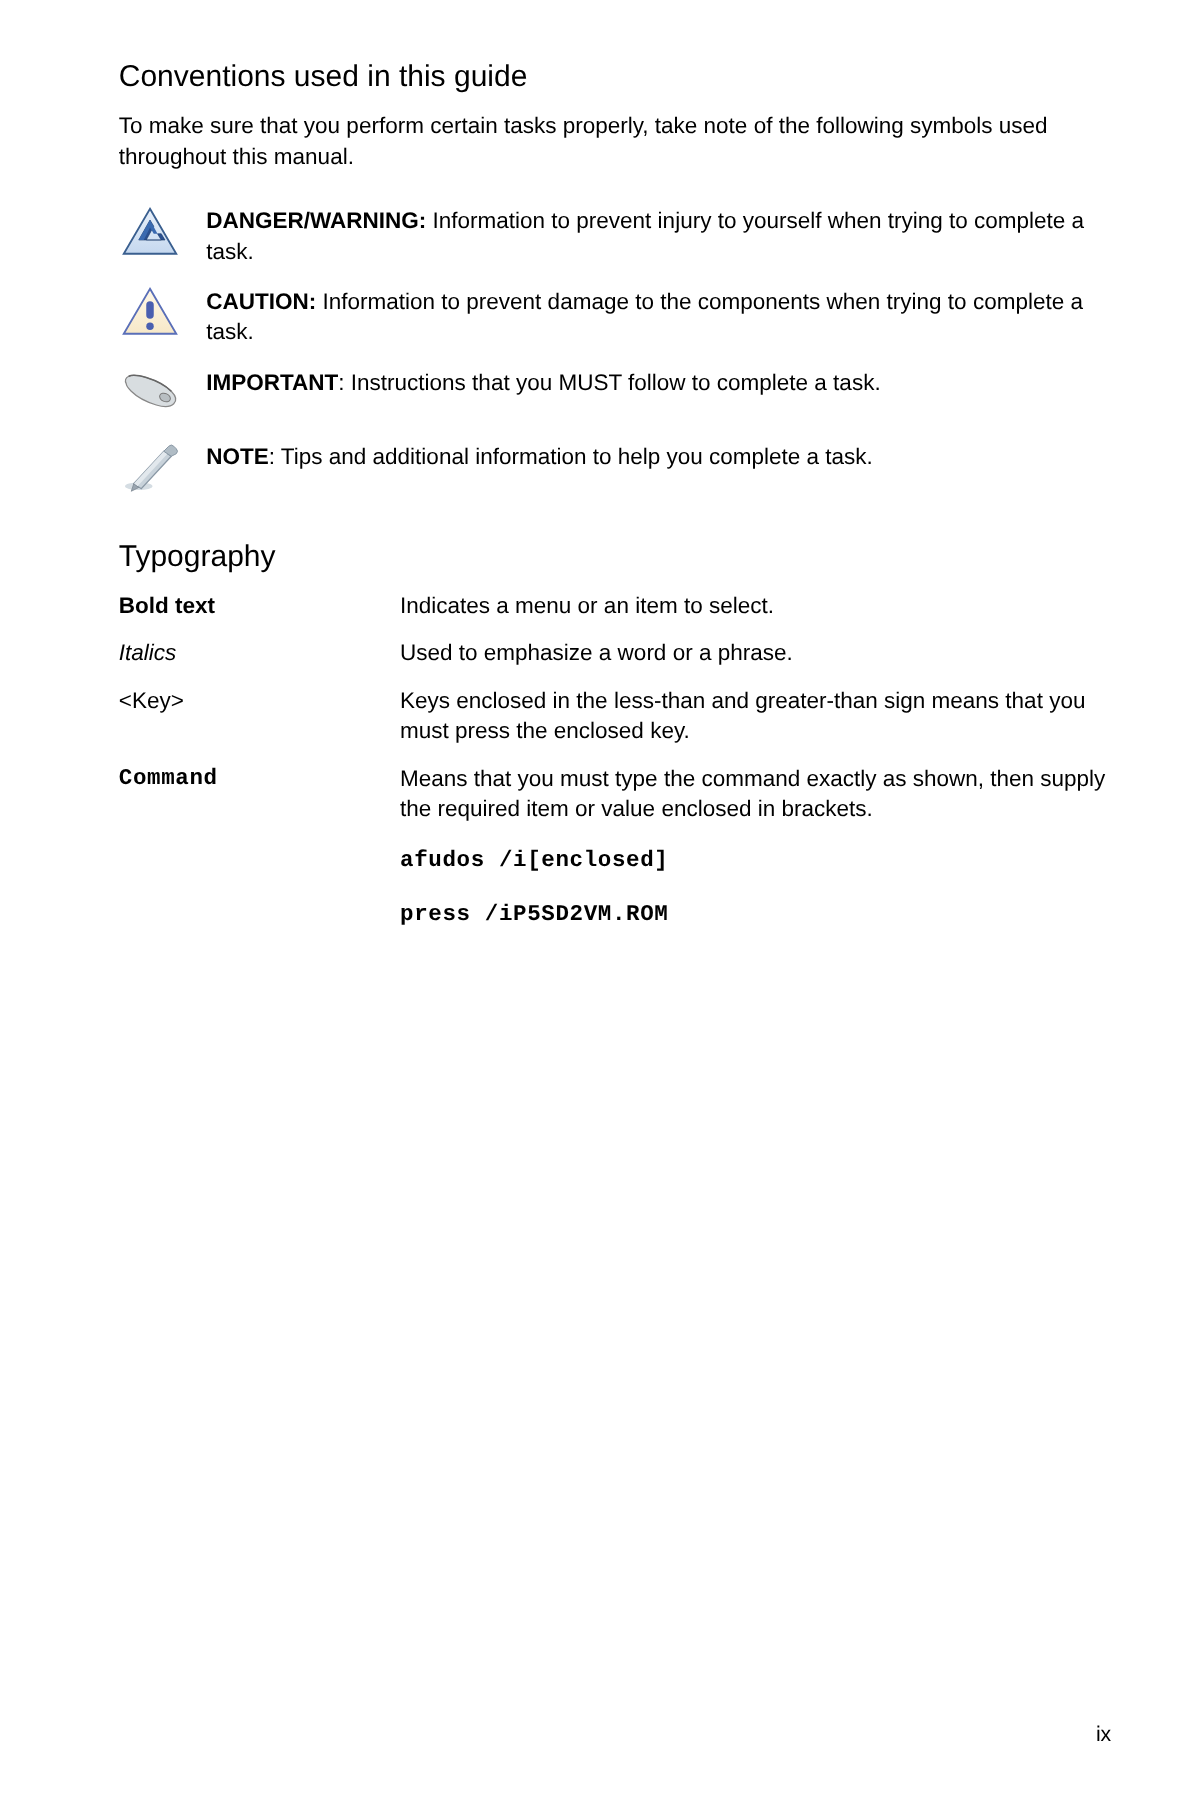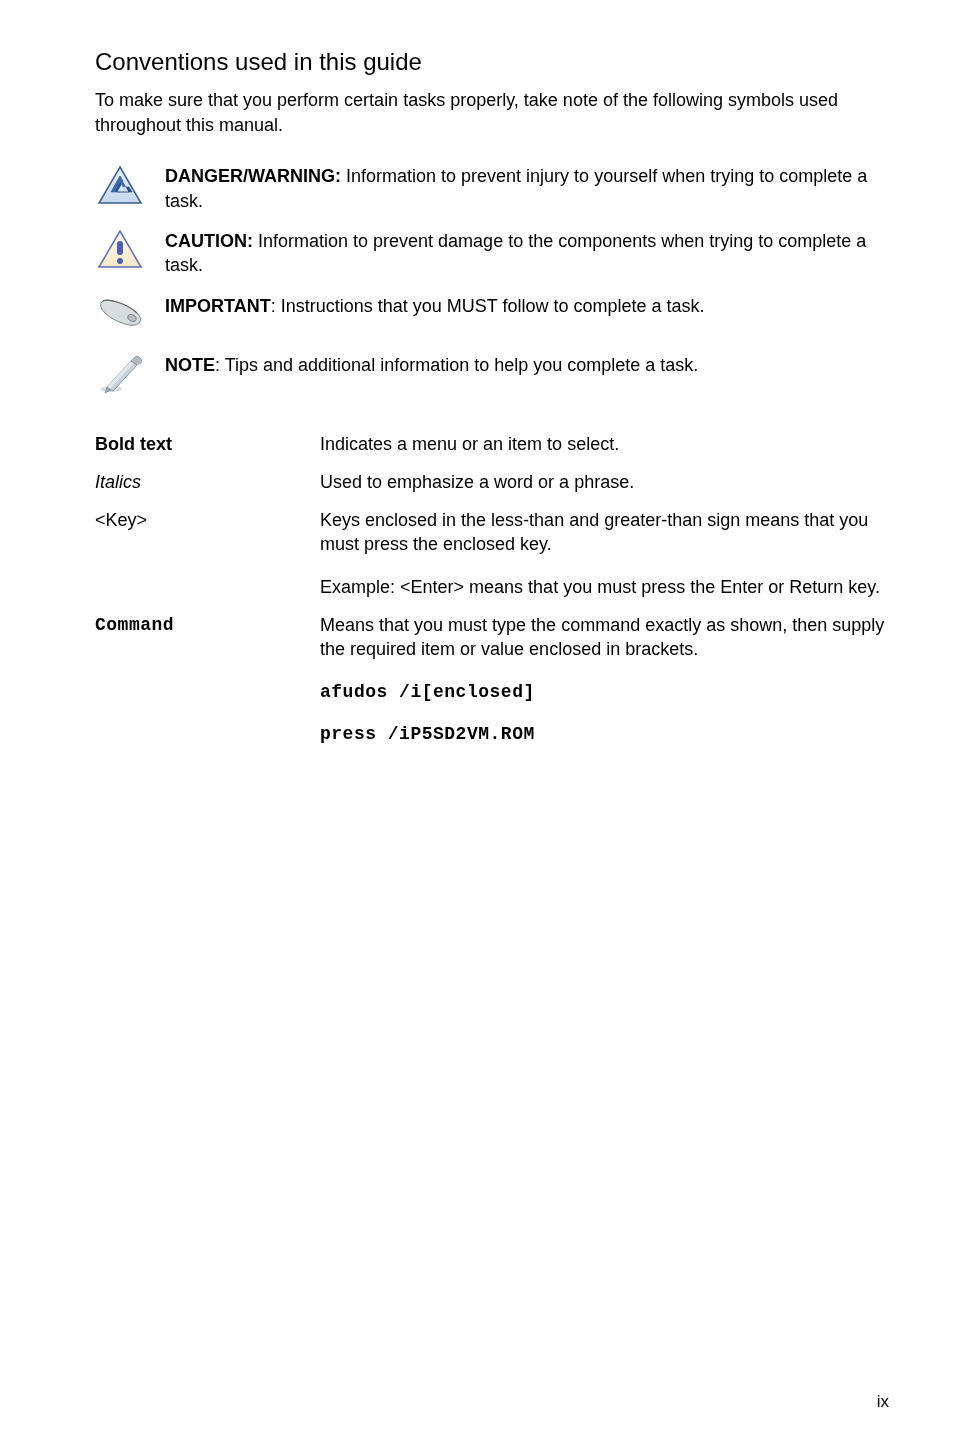--- a/index.html
+++ b/index.html
@@ -69,21 +69,21 @@
       flex: 1;
     }
     .typo-def .spaced {
       margin-top: 18px;
     }
     .bold { font-weight: bold; }
     .italic { font-style: italic; }
     .mono { font-family: "Courier New", Courier, monospace; font-weight: bold; letter-spacing: 0.5px;}
     .page-num {
       position: absolute;
-      bottom: 26px;
+      bottom: 40px;
       right: 65px;
       font-size: 17px;
     }
   </style>
 </head>
 <body>
 
 <h2 class="section-title">Conventions used in this guide</h2>
 <p class="intro-text">To make sure that you perform certain tasks properly, take note of the following symbols used throughout this manual.</p>
 
@@ -147,36 +147,36 @@
       <path d="M34 10 L38 6 Q40 4 42 6 L44 8 Q46 10 44 12 L40 14 Z" fill="#b0bcc5" stroke="#8a98a5" stroke-width="0.8"></path>
       <path d="M10 36 L8 42 L14 39 Z" fill="#9aa5b0" stroke="#7a8590" stroke-width="0.6"></path>
     </svg>
   </div>
   <div class="notice-text">
     <span class="label">NOTE</span><span>: Tips and additional information to help you complete a task.</span>
   </div>
 </div>
 
 <div class="typography-section">
+  <h2 class="section-title">Typography</h2>
 
   <div class="typo-row">
     <div class="typo-term bold">Bold text</div>
     <div class="typo-def">Indicates a menu or an item to select.</div>
   </div>
 
   <div class="typo-row">
     <div class="typo-term italic">Italics</div>
     <div class="typo-def">Used to emphasize a word or a phrase.</div>
   </div>
 
   <div class="typo-row">
     <div class="typo-term">&lt;Key&gt;</div>
     <div class="typo-def">
       <div>Keys enclosed in the less-than and greater-than sign means that you must press the enclosed key.</div>
-      <div class="spaced">Example: &lt;Enter&gt; means that you must press the Enter or Return key.</div>
     </div>
   </div>
 
 
   <div class="typo-row">
     <div class="typo-term mono">Command</div>
     <div class="typo-def">
       <div>Means that you must type the command exactly as shown, then supply the required item or value enclosed in brackets.</div>
       <div class="spaced mono">afudos /i[enclosed]</div>
       <div class="spaced mono">press /iP5SD2VM.ROM</div>

